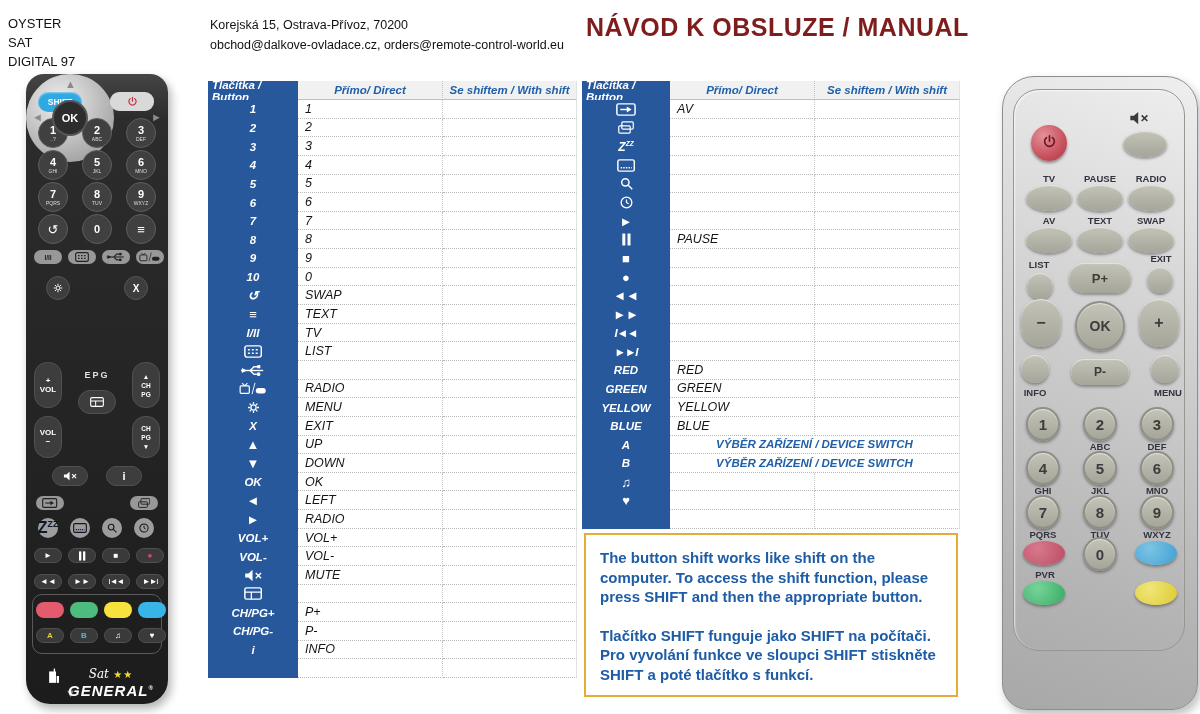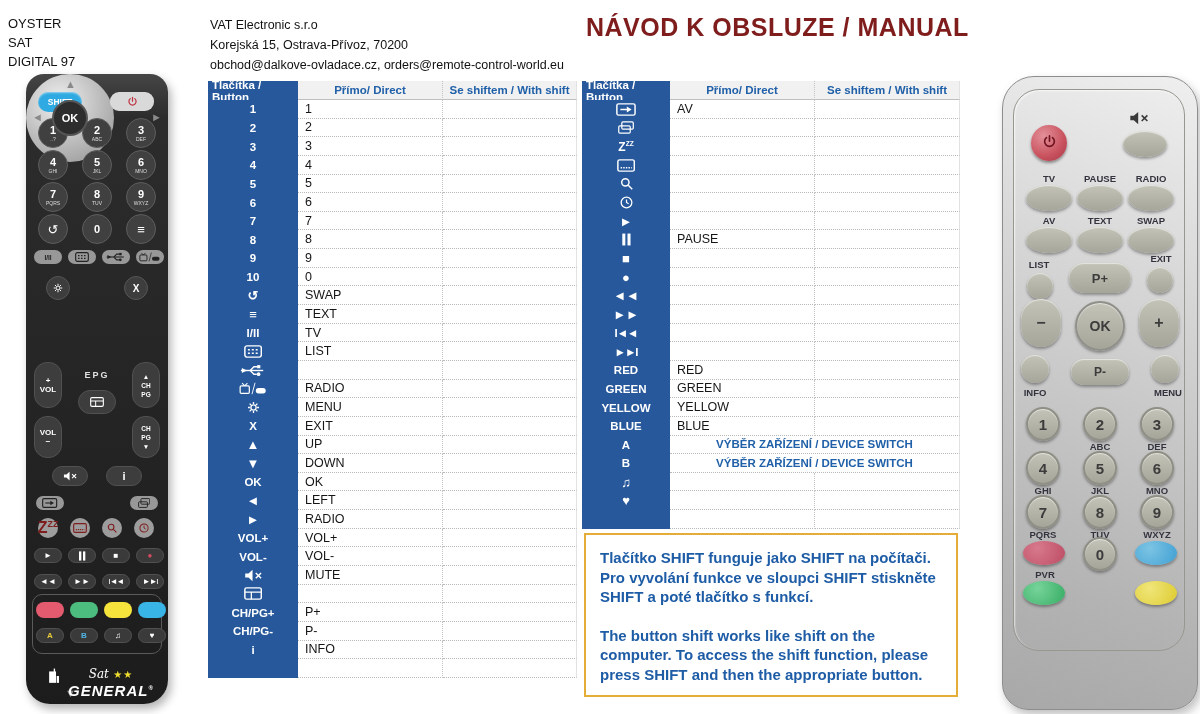--- a/index.html
+++ b/index.html
@@ -4,21 +4,21 @@
 <style>
   html,body{margin:0;padding:0;background:#fff;}
   .page{position:relative;width:1200px;height:714px;background:#fff;overflow:hidden;
         font-family:"Liberation Sans",sans-serif;}
   
   .brand{position:absolute;left:8px;top:14px;font-size:13px;color:#111;line-height:19px;}
   .company{position:absolute;left:210px;top:15px;font-size:12.5px;color:#111;line-height:20px;}
   .doc-title{position:absolute;left:586px;top:13px;width:376px;text-align:center;
              font-size:25px;font-weight:bold;color:#7f1d1d;letter-spacing:.5px;white-space:nowrap;}
   
-  .tbl{position:absolute;top:81px;}
+  .tbl{position:absolute;top:81px;font-style:italic;}
   .t1{left:208px;--wb:90px;--wd:145px;--ws:134px;}
   .t2{left:582px;--wb:88px;--wd:145px;--ws:145px;}
   .t-row{display:flex;height:18.65px;box-sizing:border-box;}
   .t-head{height:19px;}
   .c-btn{width:var(--wb);background:#26589b;color:#fff;display:flex;align-items:center;
          justify-content:center;font-weight:bold;font-size:11.5px;box-sizing:border-box;}
   .c-btn-h{justify-content:flex-start;padding-left:4px;font-size:11.5px;}
   .c-dir,.c-shift{box-sizing:border-box;border-bottom:1px dotted #b9b9b9;display:flex;
          align-items:center;font-size:12.5px;color:#151515;background:#fff;}
   .c-dir{width:var(--wd);padding-left:7px;border-right:1px dotted #c4c4c4;}
@@ -53,21 +53,21 @@
   .lr-rnd{width:24px;height:24px;border-radius:50%;background:#3d3d3d;border:1px solid #565656;font-size:10px;font-weight:bold;}
   .lr-dpad{left:27px;top:208px;width:88px;height:88px;border-radius:50%;
         background:radial-gradient(circle at 38% 32%,#f0f0f0,#b9b9b9 55%,#8f8f8f);}
   .lr-dpad .arr{position:absolute;color:#8a8a8a;font-size:11px;line-height:1;}
   .lr-ok{position:absolute;left:26px;top:26px;width:36px;height:36px;border-radius:50%;background:#2d2d2d;
         border:2px solid #555;color:#fff;font-size:11px;font-weight:bold;display:flex;align-items:center;justify-content:center;}
   .lr-pill-v{width:28px;border-radius:13px;background:#3d3d3d;border:1px solid #515151;
         flex-direction:column;font-size:8px;font-weight:bold;line-height:9px;}
   .lr-pill{background:#3d3d3d;border:1px solid #515151;border-radius:10px;}
   .lr-epg-label{left:46px;top:296px;width:50px;color:#e0e0e0;font-size:9px;font-weight:bold;letter-spacing:2px;}
-  .lr-util{width:20px;height:20px;border-radius:50%;background:#9d9d9d;color:#7f1d1d;}
+  .lr-util{width:20px;height:20px;border-radius:50%;background:#9d9d9d;color:#0f172a;}
   .lr-tp{width:28px;height:15px;border-radius:8px;background:#3a3a3a;border:1px solid #515151;font-size:8px;}
   .lr-cluster{position:absolute;left:6px;top:520px;width:130px;height:60px;border:1px solid #5a5a5a;border-radius:10px;}
   .lr-color{width:28px;height:16px;border-radius:9px;}
   .lr-logo{position:absolute;left:0;top:590px;width:170px;text-align:center;color:#fff;}
   .lr-logo .sat{font-style:italic;font-family:"DejaVu Serif",serif;font-size:12px;}
   .lr-logo .stars{color:#f2de2c;font-size:10px;letter-spacing:1px;}
   .lr-logo .gen{font-size:15px;font-weight:bold;font-style:italic;letter-spacing:1px;line-height:13px;}
   .lr-logo .reg{font-size:6px;vertical-align:super;}
   .lr-logo .bld{position:absolute;left:22px;top:4px;color:#fff;}
   .remote-left .uni{line-height:1;}
@@ -101,21 +101,20 @@
 
 <div class="page">
 
   <div class="brand">
     <div>OYSTER</div>
     <div>SAT</div>
     <div>DIGITAL 97</div>
   </div>
 
   <div class="company">
-    <div>VAT Electronic s.r.o</div>
     <div>Korejská 15, Ostrava-Přívoz, 70200</div>
     <div>obchod@dalkove-ovladace.cz, orders@remote-control-world.eu</div>
   </div>
 
   <div class="doc-title">NÁVOD K OBSLUZE / MANUAL</div>
 
   <div class="tbl t1">
       <div class="t-row t-head">
         <div class="c-btn c-btn-h">Tlačítka / Button</div>
         <div class="c-dir c-dir-h">Přímo/ Direct</div>
@@ -518,22 +517,22 @@
         <div class="c-shift"></div>
       </div>
       <div class="t-row">
         <div class="c-btn"></div>
         <div class="c-dir"></div>
         <div class="c-shift"></div>
       </div>
     </div>
 
   <div class="note">
+    <p>The button shift works like shift on the computer. To access the shift function, please press SHIFT and then the appropriate button.</p>
     <p>Tlačítko SHIFT funguje jako SHIFT na počítači. Pro vyvolání funkce ve sloupci SHIFT stiskněte SHIFT a poté tlačítko s funkcí.</p>
-    <p>The button shift works like shift on the computer. To access the shift function, please press SHIFT and then the appropriate button.</p>
   </div>
 
   <div class="remote-left">
     <div class="lr lr-shift">SHIFT</div>
     <div class="lr lr-power">
       <span class="btn-icon">
           <svg viewBox="0 0 20 20">
             <path d="M10 2.5v7" stroke="currentColor" stroke-width="2.2" fill="none" stroke-linecap="round"></path>
             <path d="M6 4.8a6.5 6.5 0 1 0 8 0" stroke="currentColor" stroke-width="2.2" fill="none" stroke-linecap="round"></path>
           </svg>

